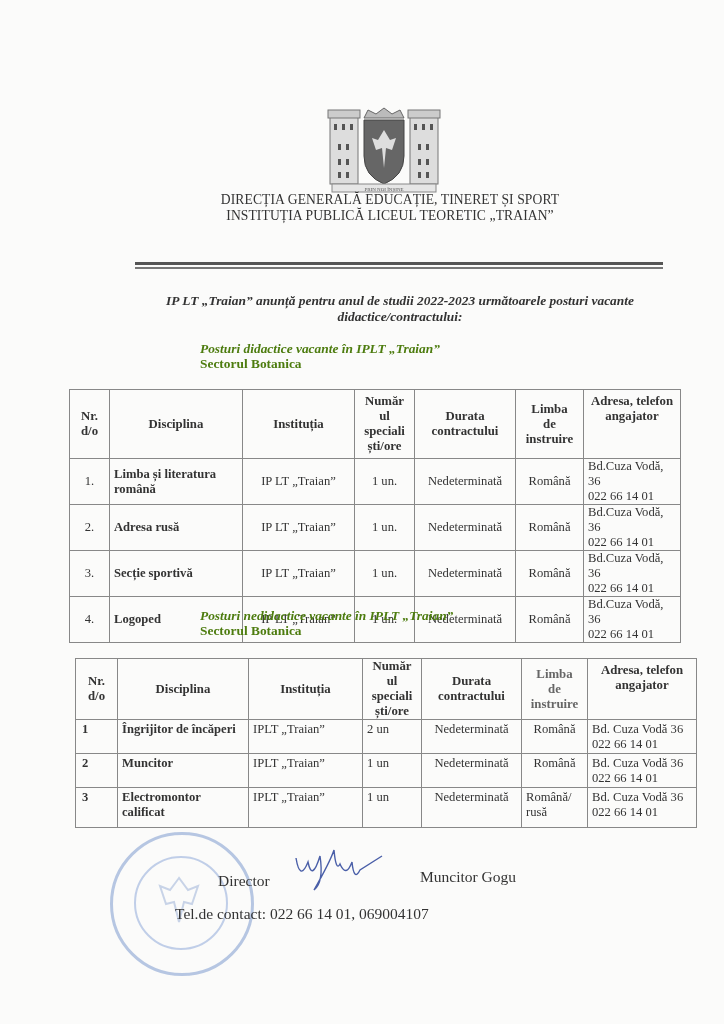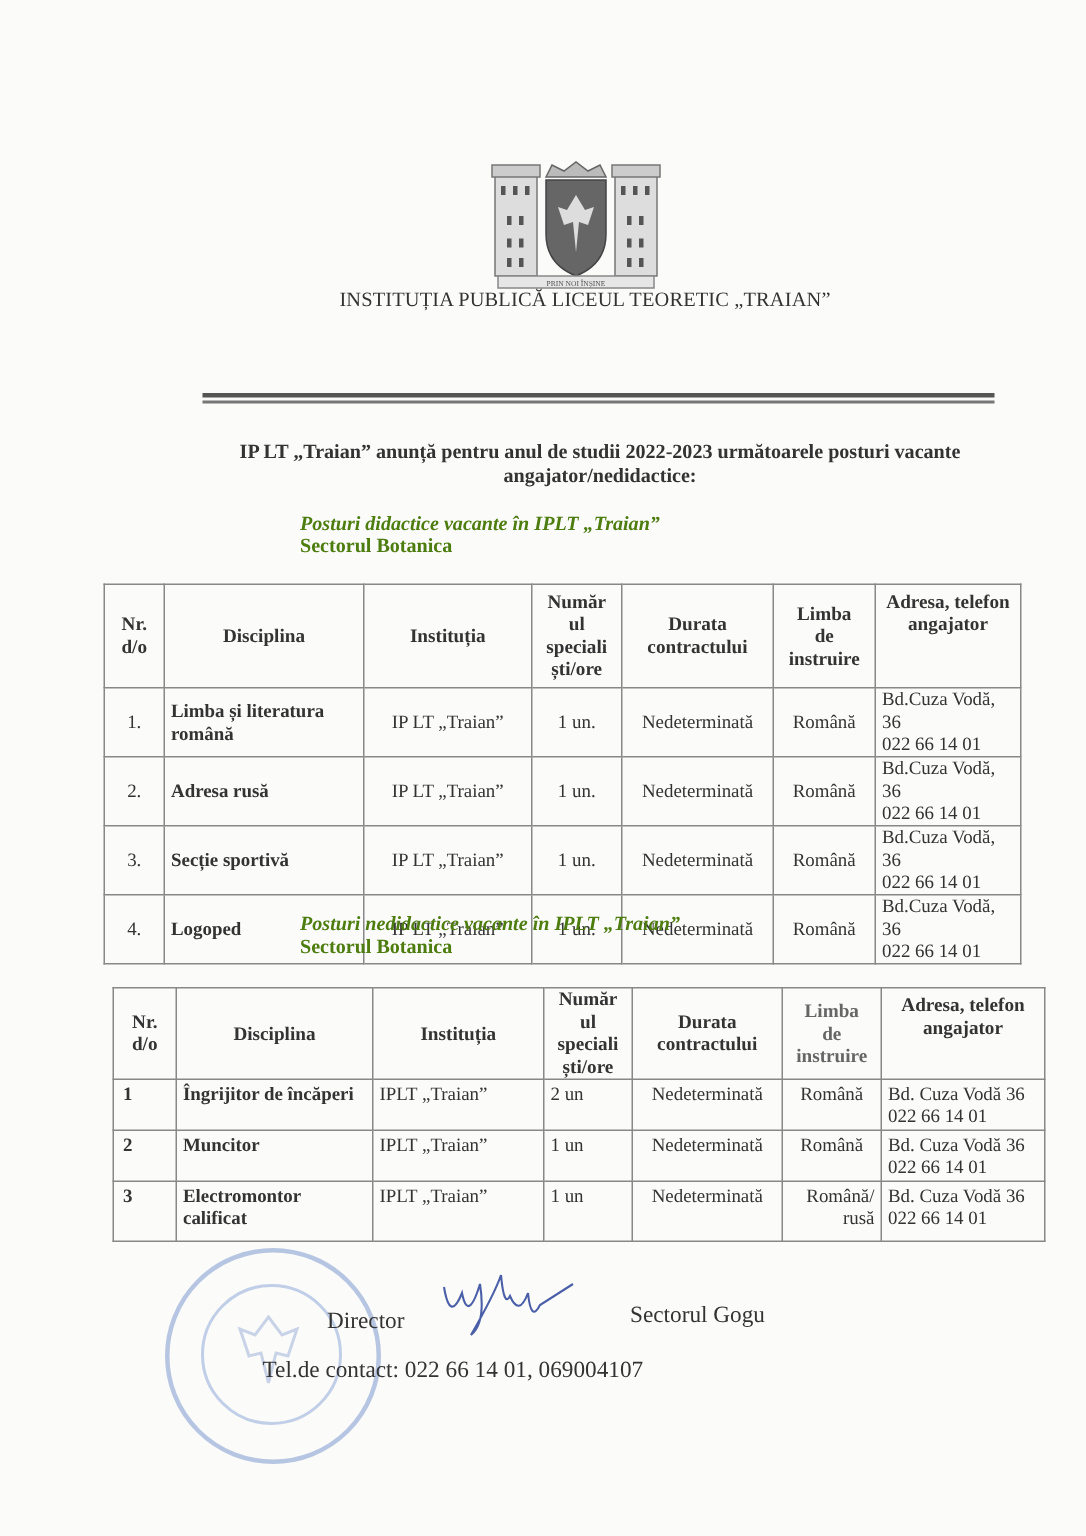--- a/index.html
+++ b/index.html
@@ -3,21 +3,21 @@
 <meta charset="utf-8">
 <style>
   html, body { margin:0; padding:0; }
   body { width:724px; height:1024px; background:#fbfbfa; position:relative; overflow:hidden;
          font-family:"Liberation Serif", "DejaVu Serif", serif; color:#2a2a2a; }
   .abs { position:absolute; }
   .crest { left:326px; top:104px; width:116px; height:94px; }
   .header-lines { left:200px; top:192px; width:380px; text-align:center; font-size:13.6px; line-height:15.5px; color:#333; letter-spacing:0.1px; }
   .rule1 { left:135px; top:262px; width:528px; height:3px; background:#555; }
   .rule2 { left:135px; top:267px; width:528px; height:2px; background:#777; }
-  .intro { left:130px; top:293px; width:540px; text-align:center; font-size:13.4px; line-height:16px; font-weight:bold; color:#333; }
+  .intro { left:130px; top:293px; width:540px; text-align:center; font-size:13.4px; line-height:16px; font-style:italic; font-weight:bold; color:#333; }
   .sec-title { text-align:left; font-size:13.4px; line-height:15px; color:#4d7c0f; }
   .sec-title .it { font-style:italic; font-weight:bold; display:block; }
   .sec-title .b { font-weight:bold; display:block; }
   table { border-collapse:collapse; position:absolute; font-size:12.6px; color:#333; }
   td, th { border:1px solid #888; padding:0 4px; vertical-align:middle; }
   th { font-weight:bold; text-align:center; line-height:15px; font-size:12.8px; }
   td.nr { text-align:center; }
   td.disc { font-weight:bold; line-height:15px;margin-top:31px; }
   td.inst, td.dur, td.limba { text-align:center; }
   td.num { text-align:center; }
@@ -69,28 +69,29 @@
   <path d="M38 14 L42 6 L50 10 L58 4 L66 10 L74 6 L78 14 Z" fill="#bbb" stroke="#666"></path>
 
   <path d="M38 16 H78 V52 Q78 72 58 80 Q38 72 38 52 Z" fill="#666" stroke="#444"></path>
   <path d="M58 26 L52 36 L46 34 L50 46 L56 44 L58 64 L60 44 L66 46 L70 34 L64 36 Z" fill="#ddd"></path>
 
   <rect x="6" y="80" width="104" height="8" fill="#e6e6e6" stroke="#888"></rect>
   <text x="58" y="86.5" font-size="5" text-anchor="middle" fill="#555" font-family="Liberation Serif, serif">PRIN NOI ÎNȘINE</text>
 </svg>
 
 <div class="abs header-lines">
+  <div>DIRECȚIA GENERALĂ EDUCAȚIE, TINERET ȘI SPORT</div>
   <div>INSTITUȚIA PUBLICĂ LICEUL TEORETIC „TRAIAN”</div>
 </div>
 <div class="abs rule1"></div>
 <div class="abs rule2"></div>
 
 <div class="abs intro">
   <div>IP LT „Traian” anunță pentru anul de studii 2022-2023 următoarele posturi vacante</div>
-  <div>angajator/nedidactice:</div>
+  <div>didactice/contractului:</div>
 </div>
 
 <div class="abs sec-title" style="left:200px; top:341px; width:400px;">
   <span class="it">Posturi didactice vacante în IPLT „Traian”</span>
   <span class="b">Sectorul Botanica</span>
 </div>
 
 <table style="left:69px; top:389px; width:612px;">
   <colgroup>
       <col style="width:40px">
@@ -192,30 +193,30 @@
     <td class="dur">Nedeterminată</td>
     <td class="limba">Română</td>
     <td class="addr"><span>Bd. Cuza Vodă 36</span><br><span>022 66 14 01</span></td>
   </tr>
   <tr style="height:40px">
     <td class="nr">3</td>
     <td class="disc">Electromontor calificat</td>
     <td class="inst">IPLT „Traian”</td>
     <td class="num">1 un</td>
     <td class="dur">Nedeterminată</td>
-    <td class="limba" style="text-align:right;line-height:15px">Română/ rusă</td>
+    <td class="limba" style="text-align:left;line-height:15px">Română/ rusă</td>
     <td class="addr"><span>Bd. Cuza Vodă 36</span><br><span>022 66 14 01</span></td>
   </tr>
 </tbody>
   </table>
 
 <div class="abs stamp"></div>
 <div class="abs stamp-inner"></div>
 <svg class="abs" style="left:156px; top:874px; width:46px; height:52px; opacity:0.55" viewBox="0 0 46 52">
   <path d="M23 4 L14 16 L4 12 L10 30 L18 28 L23 48 L28 28 L36 30 L42 12 L32 16 Z" fill="none" stroke="#9fb4d9" stroke-width="2"></path>
 </svg>
 
 <div class="abs director">Director</div>
 <svg class="abs sig" viewBox="0 0 100 52">
   <path d="M6 16 Q10 40 18 20 Q22 40 30 14 Q34 40 24 48 Q40 20 44 8 Q46 30 50 22 Q56 36 62 20 Q64 40 70 28 L92 14" fill="none" stroke="#4a5fa8" stroke-width="1.4"></path>
 </svg>
-<div class="abs name">Sectorul Gogu</div>
+<div class="abs name">Muncitor Gogu</div>
 <div class="abs contact">Tel.de contact: 022 66 14 01, 069004107</div>
 
 </body></html>

